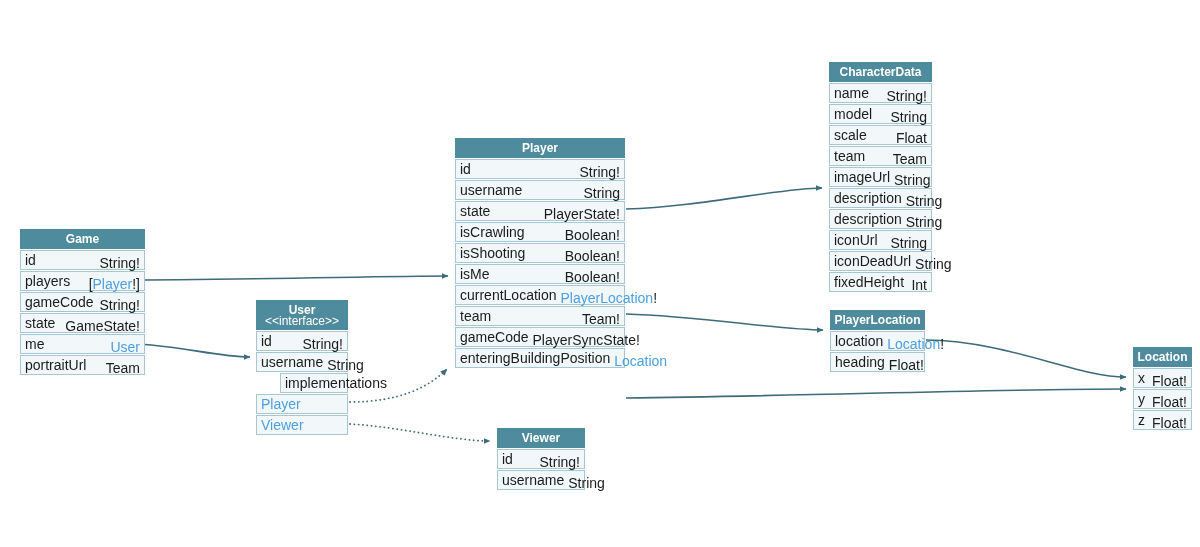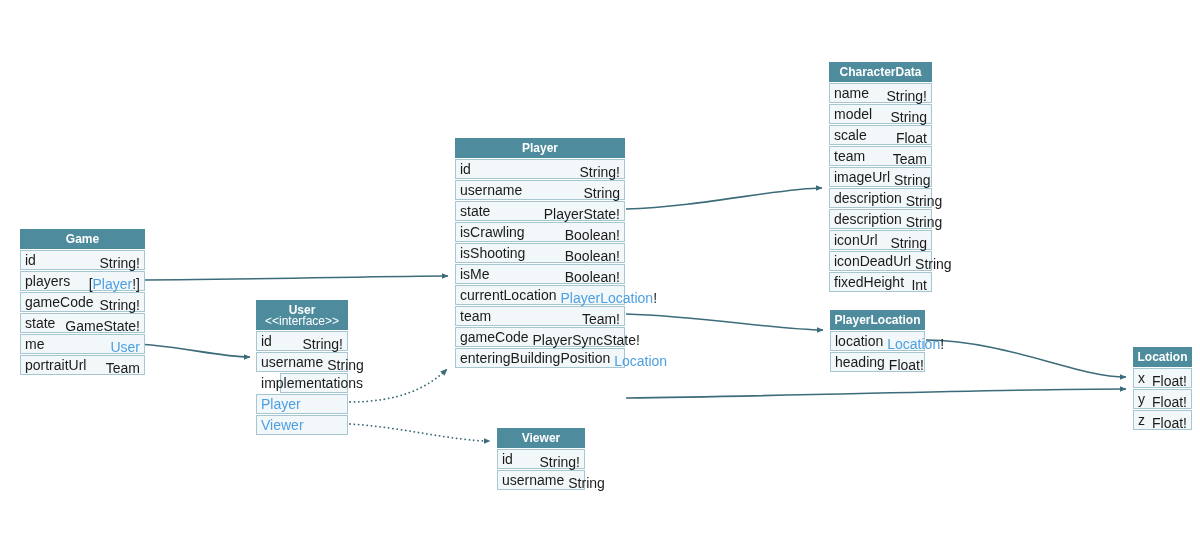--- a/index.html
+++ b/index.html
@@ -33,21 +33,21 @@
     border:1px solid var(--border,#a6c7d2);
     box-sizing:border-box;
     height:20px;line-height:18px;
     margin-bottom:1px;
     display:flex;justify-content:space-between;align-items:center;
     padding:0 4px;
     font-size:14px;color:var(--text,#1b1b1b);
     white-space:nowrap;
     cursor:pointer;
   }
-  .trow.center{justify-content:center;margin-left:24px;}
+  .trow.center{margin-left:24px;}
   .fname{white-space:nowrap;margin-right:4px;}
   .ftype{white-space:nowrap;text-align:right;margin-top:6px;}
   .link{color:var(--link,#4d9fe2);}
 </style>
 </head>
 <body>
 
 <div id="canvas" style="background: rgb(255, 255, 255);">
   <svg id="arrows" xmlns="http://www.w3.org/2000/svg" width="1200" height="547">
     <defs>

